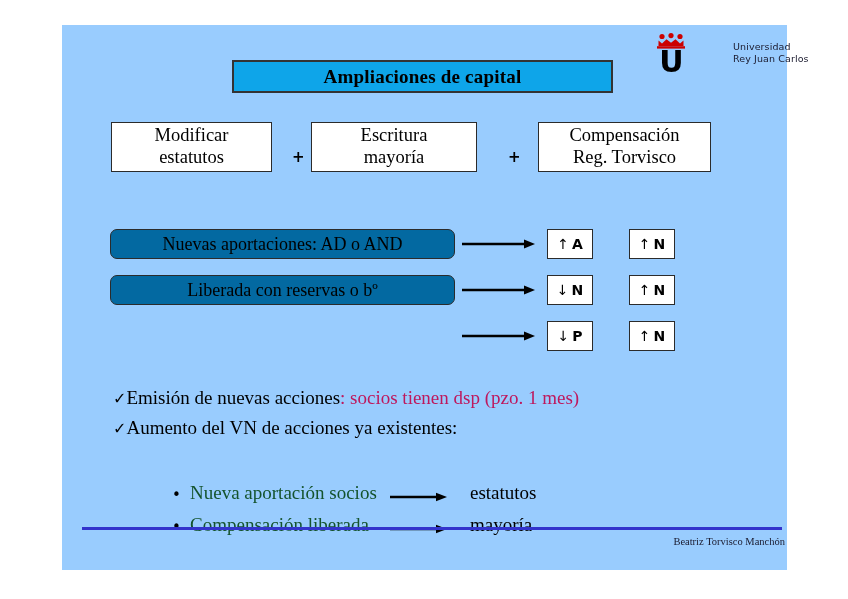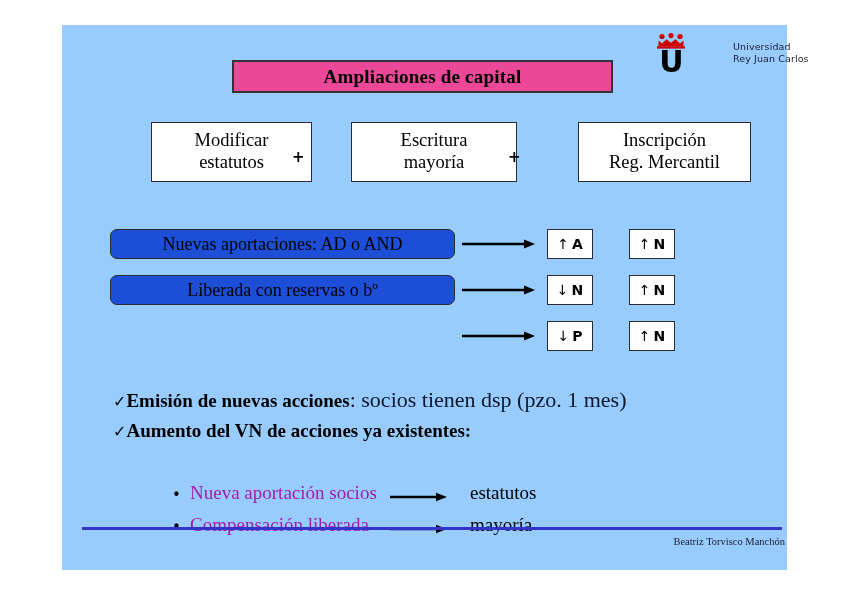--- a/index.html
+++ b/index.html
@@ -71,21 +71,21 @@
     margin-left: 40px;
   }
 
   
   #title-box {
     position: absolute;
     left: 170px;
     top: 35px;
     width: 381px;
     height: 33px;
-    background: #ec4899;
+    background: #0ea5e9;
     border: 2px solid #333333;
     box-sizing: border-box;
     display: flex;
     align-items: center;
     justify-content: center;
   }
   #title-text {
     font-family: "Liberation Serif", serif;
     font-weight: bold;
     font-size: 19px;
@@ -97,30 +97,29 @@
   #row-top {
     position: absolute;
     left: 49px;
     top: 97px;
     width: 650px;
     height: 66px;
   }
   .top-box {
     position: absolute;
     top: 0;
-    height: 60px;
+    height: 50px;
     background: #ffffff;
     border: 1.6px solid #2b2b2b;
     box-sizing: border-box;
     display: flex;
     flex-direction: column;
     align-items: center;
     justify-content: center;
     line-height: 1.18;
-    margin-left: 40px;
   }
   .top-box span {
     font-family: "Liberation Serif", serif;
     font-size: 18.5px;
     color: #000000;
     white-space: nowrap;
   }
   #top-box-1 { left: 0px;   width: 161px; }
   #top-box-2 { left: 200px; width: 166px; }
   #top-box-3 { left: 427px; width: 173px; }
@@ -153,21 +152,21 @@
   #mid-row-1 { top: 0px; }
   #mid-row-2 { top: 46px; }
   #mid-row-3 { top: 92px; }
 
   .pill {
     position: absolute;
     left: 0;
     top: 0;
     width: 345px;
     height: 30px;
-    background: #1d4ed8;
+    background: #0369a1;
     border: 1.6px solid #2b2b2b;
     border-radius: 7px;
     box-sizing: border-box;
     display: flex;
     align-items: center;
     justify-content: center;
   }
   .pill span {
     font-family: "Liberation Serif", serif;
     font-size: 18px;
@@ -226,28 +225,28 @@
     font-size: 0;
   }
   .check-mark {
     font-family: "DejaVu Sans", sans-serif;
     font-size: 16px;
     color: #000000;
     vertical-align: baseline;
   }
   .check-strong {
     font-family: "Liberation Serif", serif;
-    font-weight: bold;
+    font-weight: normal;
     font-size: 19px;
     color: #000000;
   }
   .check-rest {
     font-family: "Liberation Serif", serif;
-    font-size: 22px;
-    color: #0f172a;
+    font-size: 19px;
+    color: #be185d;
   }
 
   
   #bullets {
     position: absolute;
     left: 110px;
     top: 457px;
     width: 560px;
   }
   .bullet-line {
@@ -261,21 +260,21 @@
     font-family: "DejaVu Sans", sans-serif;
     font-size: 15px;
     color: #000000;
   }
   .bullet-text {
     position: absolute;
     left: 18px;
     top: 0;
     font-family: "Liberation Serif", serif;
     font-size: 19px;
-    color: #a21caf;
+    color: #14532d;
     white-space: nowrap;
   }
   .bullet-arrow {
     position: absolute;
     left: 218px;
     top: 9px;
     width: 58px;
     height: 12px;
   }
   .bullet-result {
@@ -338,22 +337,22 @@
       <span>Modificar</span>
       <span>estatutos</span>
     </div>
     <div class="plus" id="plus-1">+</div>
     <div class="top-box" id="top-box-2">
       <span>Escritura</span>
       <span>mayoría</span>
     </div>
     <div class="plus" id="plus-2">+</div>
     <div class="top-box" id="top-box-3">
-      <span>Inscripción</span>
-      <span>Reg. Mercantil</span>
+      <span>Compensación</span>
+      <span>Reg. Torvisco</span>
     </div>
   </div>
 
   <div id="mid">
 
     <div class="mid-row" id="mid-row-1">
       <div class="pill">
         <span>Nuevas aportaciones: AD o AND</span>
       </div>
       <svg class="arrow" viewBox="0 0 74 12">

